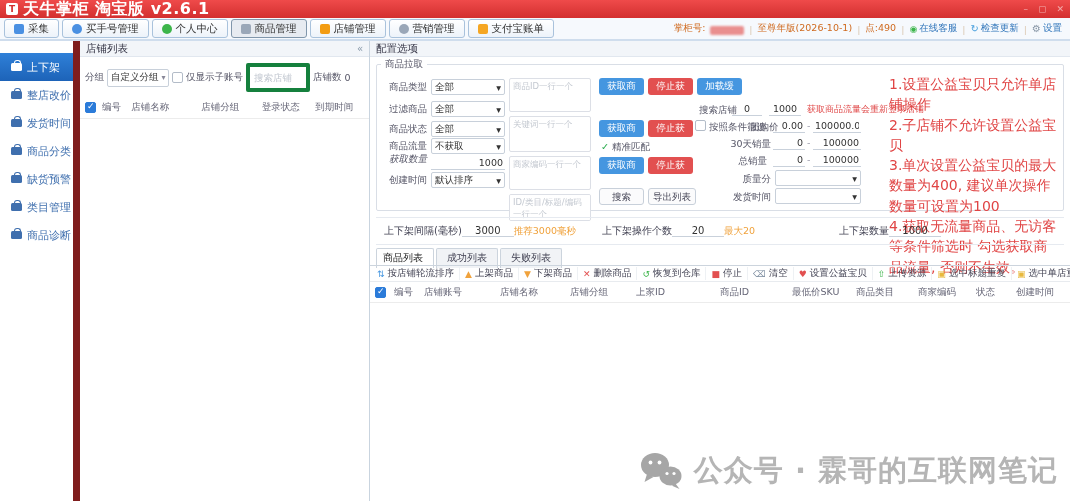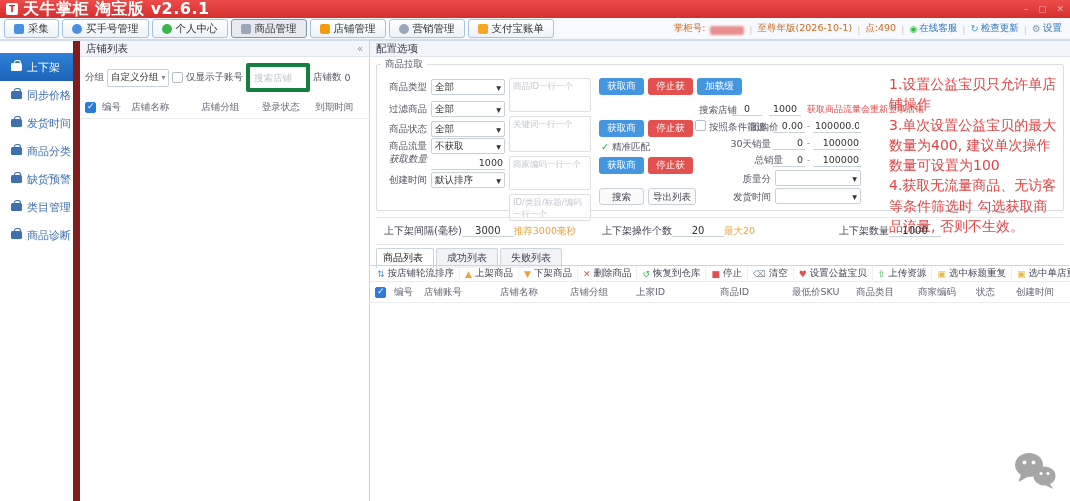--- a/index.html
+++ b/index.html
@@ -168,21 +168,21 @@
 
   <div class="bodyrow">
 
     <div class="sidebar">
       <div class="side-item active">
           <span class="bag"></span>
           <span>上下架</span>
         </div>
       <div class="side-item">
           <span class="bag"></span>
-          <span>同步价格</span>
+          <span>整店改价</span>
         </div>
       <div class="side-item">
           <span class="bag"></span>
           <span>发货时间</span>
         </div>
       <div class="side-item">
           <span class="bag"></span>
           <span>商品分类</span>
         </div>
       <div class="side-item">
@@ -298,39 +298,40 @@
         <span class="inline-lab" style="top:48px;left:373px;">团购价</span>
         <input class="u-input" style="top: 47px; left: 396px; width: 32px; text-align: right;" value="0.00">
         <span class="dash" style="top:47px;left:430px;">-</span>
         <input class="u-input" style="top: 47px; left: 436px; width: 48px; text-align: right;" value="100000.00">
 
         <span class="inline-lab lab-r" style="top:65px;left:320px;width:74px;">30天销量</span>
         <input class="u-input" style="top: 64px; left: 396px; width: 32px; text-align: right;" value="0">
         <span class="dash" style="top:64px;left:430px;">-</span>
         <input class="u-input" style="top: 64px; left: 436px; width: 48px; text-align: right;" value="100000">
 
-        <span class="inline-lab lab-r" style="top:82px;left:332px;width:74px;font-family:Liberation Mono, monospace;">总销量</span>
+        <span class="inline-lab lab-r" style="top:82px;left:316px;width:74px;">总销量</span>
         <input class="u-input" style="top: 81px; left: 396px; width: 32px; text-align: right;" value="0">
         <span class="dash" style="top:81px;left:430px;">-</span>
         <input class="u-input" style="top: 81px; left: 436px; width: 48px; text-align: right;" value="100000">
 
         <span class="inline-lab lab-r" style="top:100px;left:320px;width:74px;">质量分</span>
         <span class="sel2" style="top:99px;left:398px;width:86px;">
             <span></span>
             <span class="arr">▾</span>
           </span>
 
         <span class="inline-lab lab-r" style="top:118px;left:320px;width:74px;">发货时间</span>
         <span class="sel2" style="top:117px;left:398px;width:86px;">
             <span></span>
             <span class="arr">▾</span>
           </span>
 
         <div class="notes">
           <div>1.设置公益宝贝只允许单店铺操作</div>
+          <div>2.子店铺不允许设置公益宝贝</div>
           <div>3.单次设置公益宝贝的最大数量为400, 建议单次操作数量可设置为100</div>
           <div>4.获取无流量商品、无访客等条件筛选时 勾选获取商品流量, 否则不生效。</div>
         </div>
       </fieldset>
 
       <div class="interval-row">
         <span>上下架间隔(毫秒)</span>
         <input class="u2" value="3000" style="">
         <span class="hint-orange">推荐3000毫秒</span>
         <span style="width:26px;"></span>
@@ -415,16 +416,17 @@
         <svg width="46" height="40" viewBox="0 0 46 40">
           <ellipse cx="17" cy="14" rx="14" ry="12" fill="#a6a6a6"></ellipse>
           <path d="M9 23 L6.5 31 L15.5 26 Z" fill="#a6a6a6"></path>
           <ellipse cx="32.5" cy="25" rx="11" ry="9.5" fill="#a6a6a6"></ellipse>
           <path d="M37.5 32.5 L41.5 38 L34 34.8 Z" fill="#a6a6a6"></path>
           <circle cx="12.5" cy="11.5" r="1.9" fill="#fff"></circle>
           <circle cx="21.5" cy="11.5" r="1.9" fill="#fff"></circle>
           <circle cx="29" cy="22.5" r="1.6" fill="#fff"></circle>
           <circle cx="36" cy="22.5" r="1.6" fill="#fff"></circle>
         </svg>
+        <span>公众号 · 霖哥的互联网笔记</span>
       </div>
     </div>
   </div>
 </div>
 
 </body></html>

